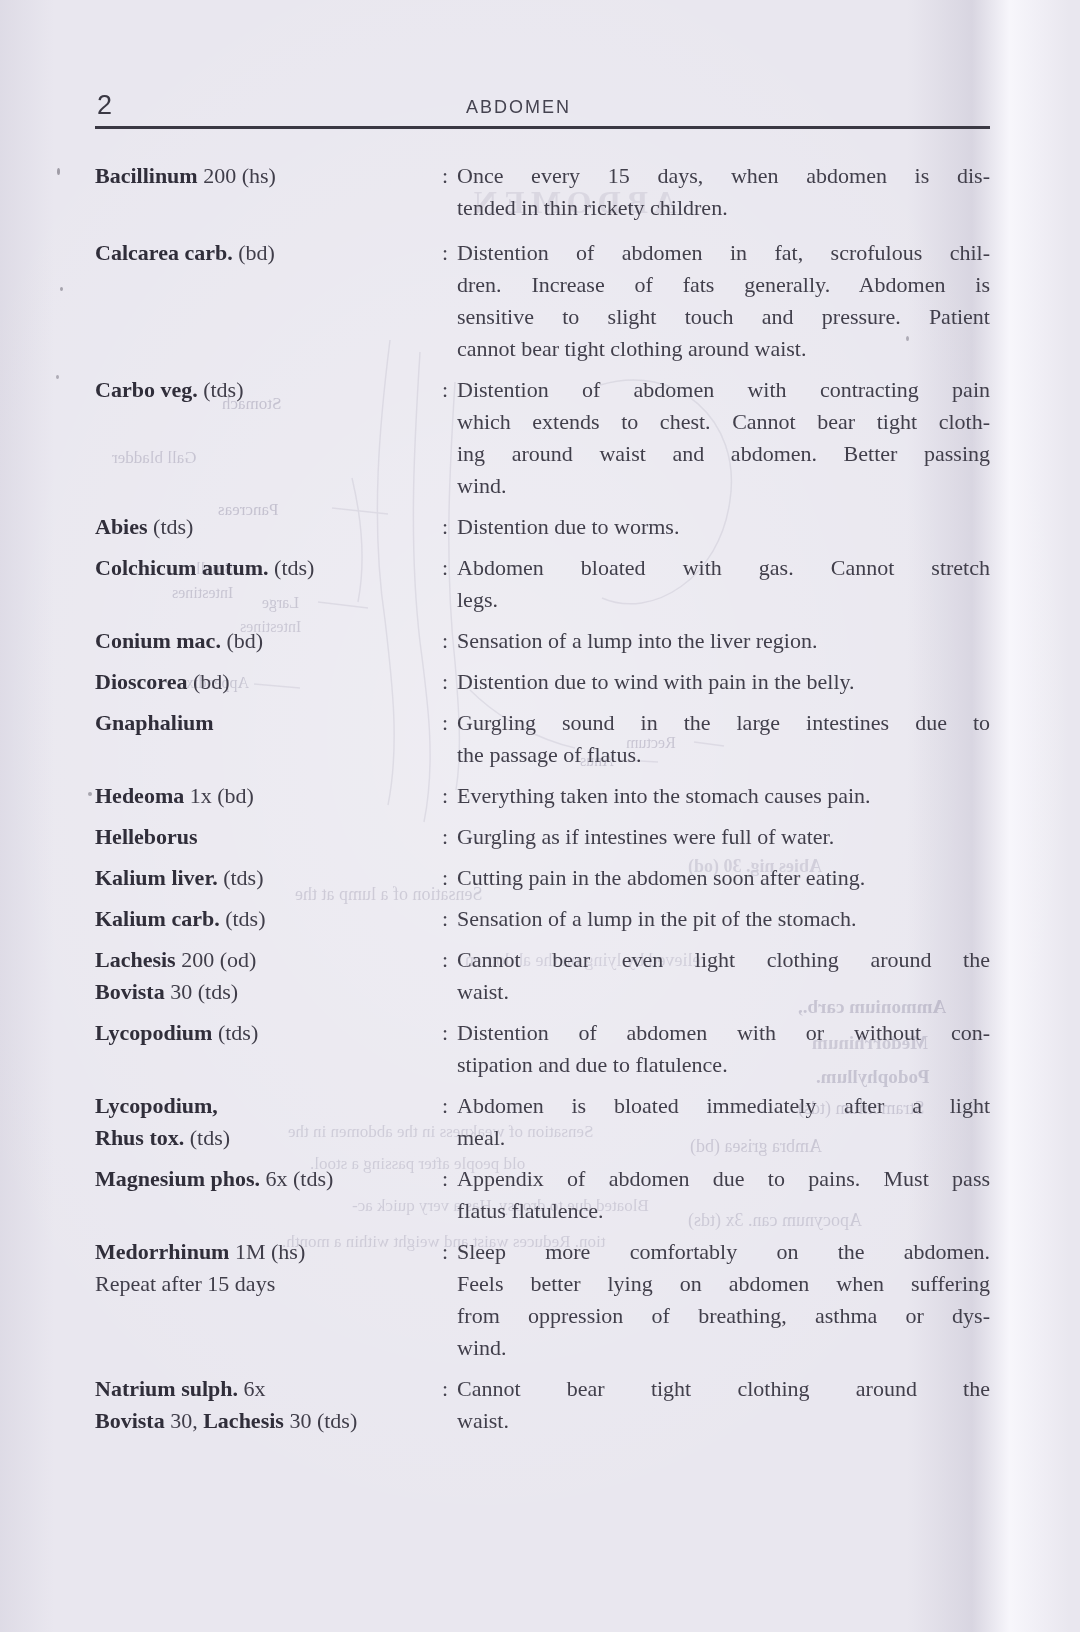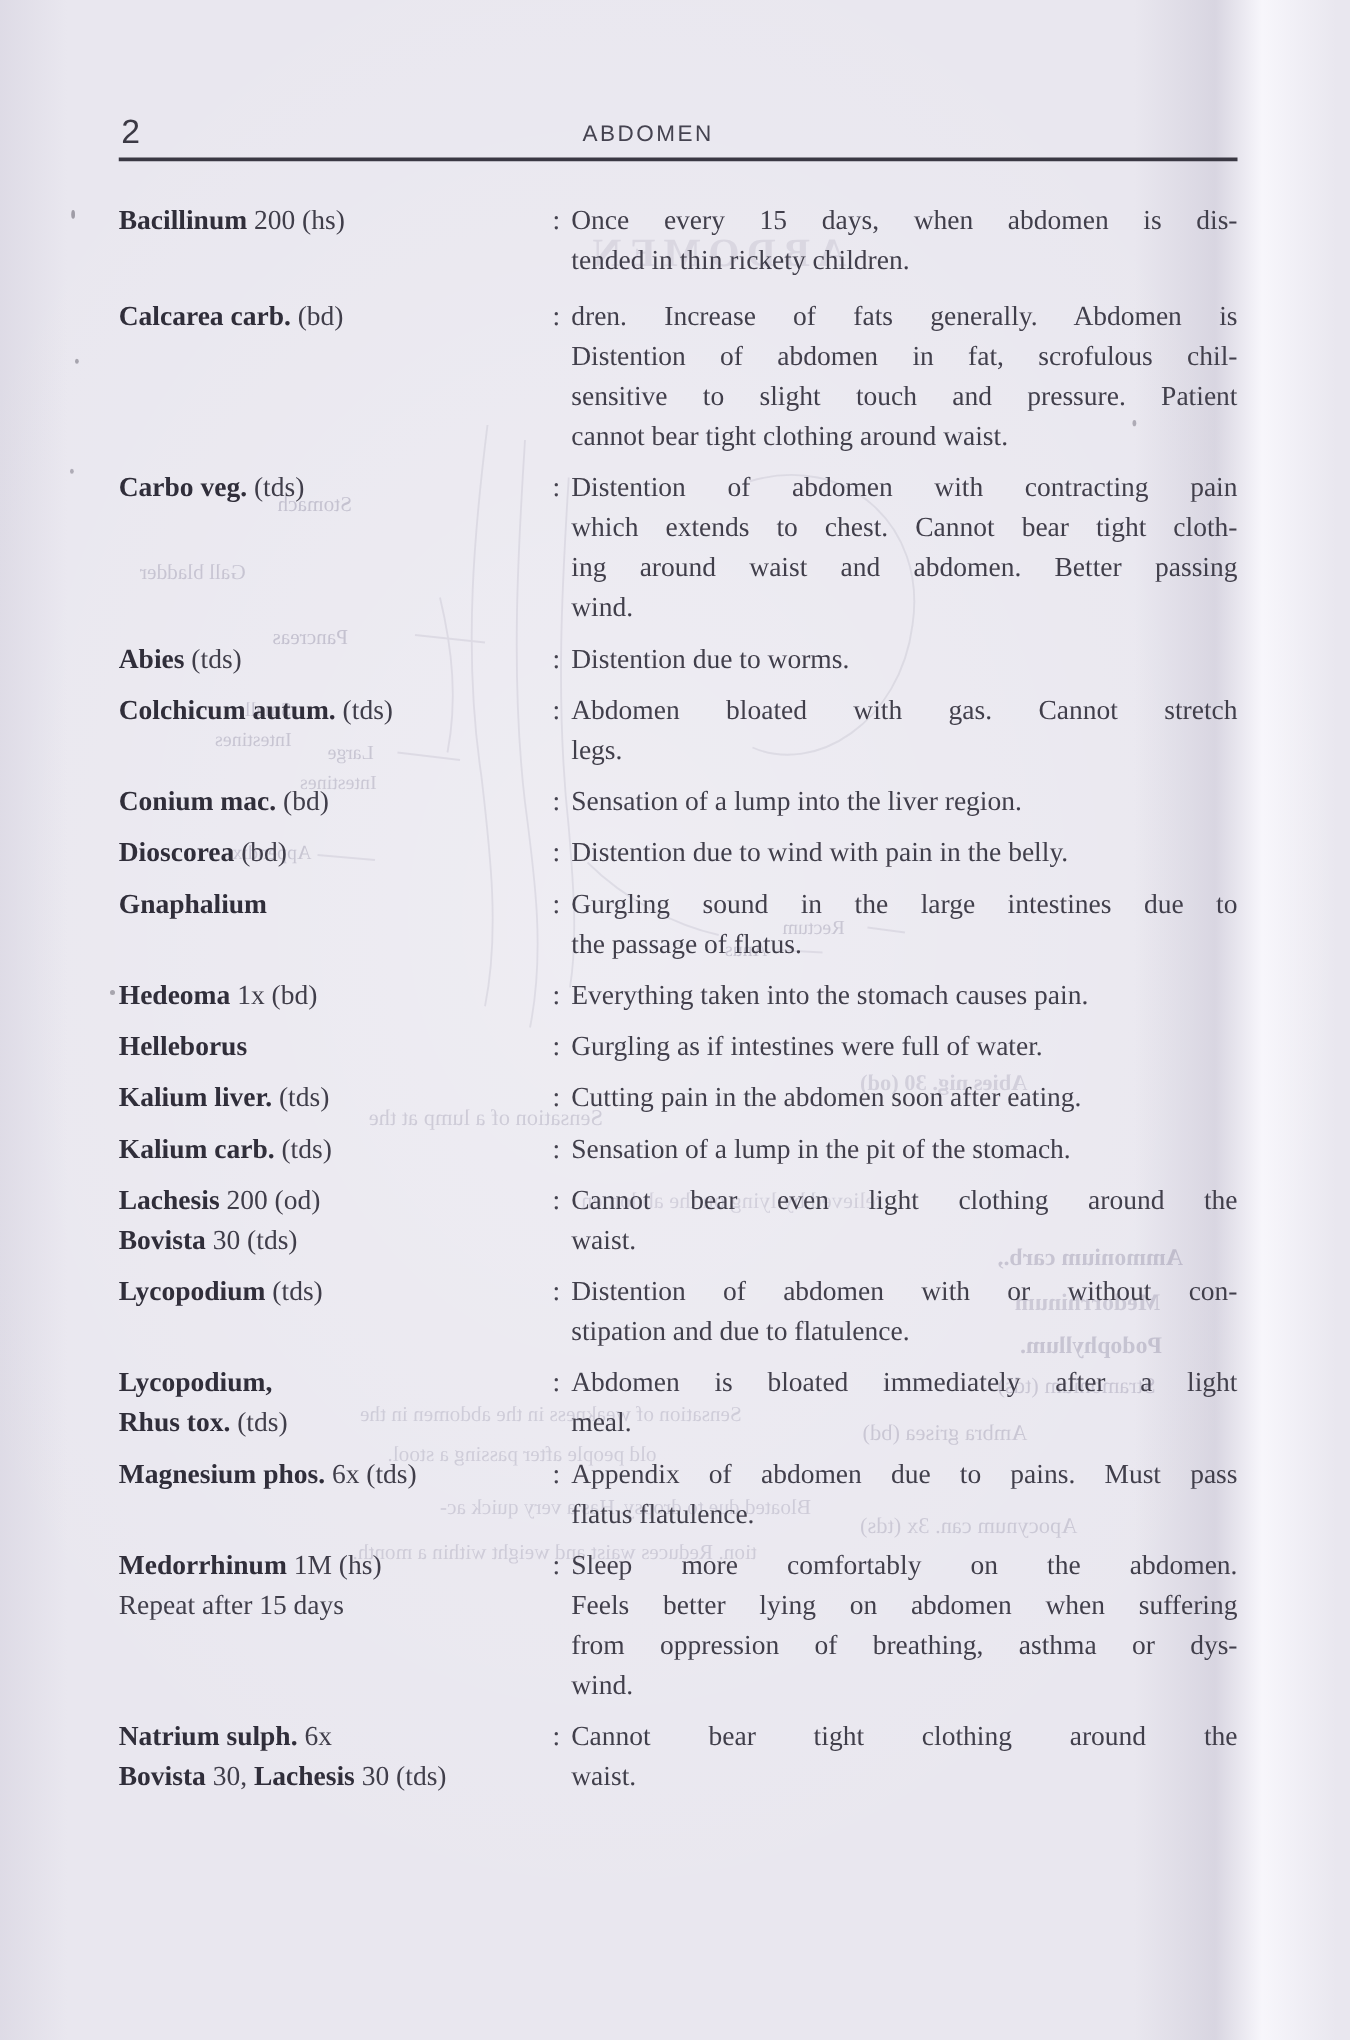--- a/index.html
+++ b/index.html
@@ -130,22 +130,22 @@
             <div class="dline j">Once every 15 days, when abdomen is dis-</div>
             <div class="dline">tended in thin rickety children.</div>
           </div>
         </div>
         <div class="entry">
           <div class="remedy">
             <div class="rline"><span class="b">Calcarea carb.</span><span class="r"> (bd)</span></div>
           </div>
           <div class="colon">:</div>
           <div class="desc">
+            <div class="dline j">Distention of abdomen in fat, scrofulous chil-</div>
             <div class="dline j">dren. Increase of fats generally. Abdomen is</div>
-            <div class="dline j">Distention of abdomen in fat, scrofulous chil-</div>
             <div class="dline j">sensitive to slight touch and pressure. Patient</div>
             <div class="dline">cannot bear tight clothing around waist.</div>
           </div>
         </div>
         <div class="entry">
           <div class="remedy">
             <div class="rline"><span class="b">Carbo veg.</span><span class="r"> (tds)</span></div>
           </div>
           <div class="colon">:</div>
           <div class="desc">

